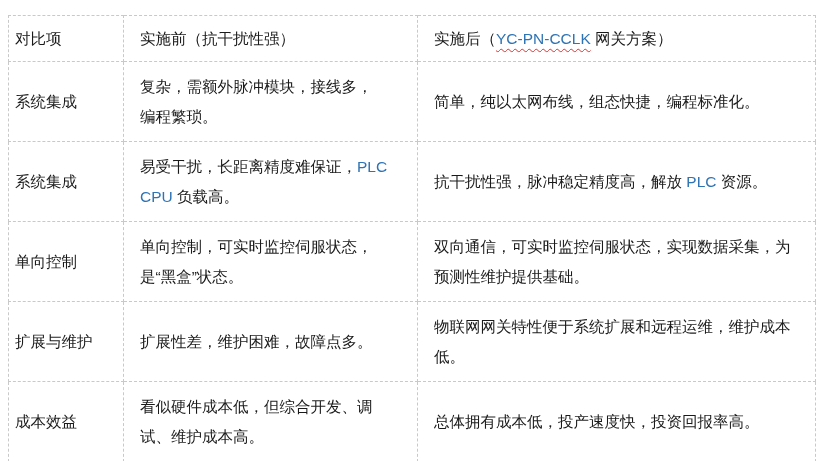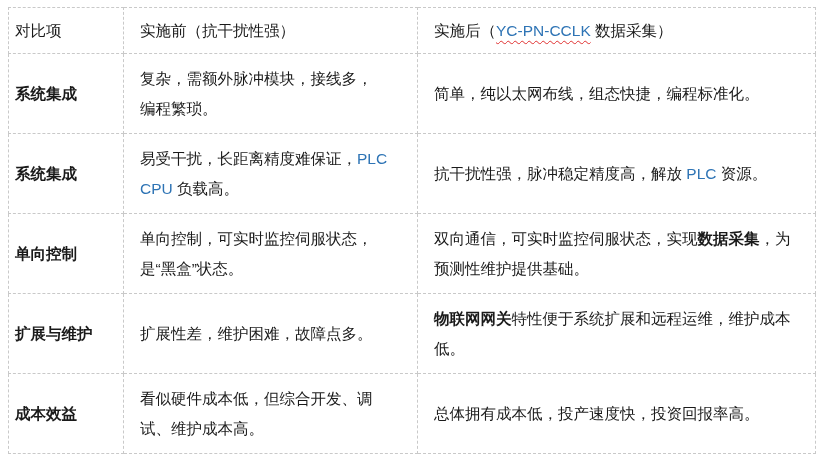--- a/index.html
+++ b/index.html
@@ -13,35 +13,35 @@
   html,body{margin:0;padding:0;}
   body{
     width:820px;height:461px;overflow:hidden;background:var(--bg);
     font-family:"Liberation Sans","DejaVu Sans",sans-serif;
     color:var(--text);
   }
   .page{width:820px;height:461px;position:relative;}
   table.cmp{
     border-collapse:collapse;
     table-layout:fixed;
-    position:absolute;left:8px;top:7px;
+    position:absolute;left:8px;top:15px;
     width:807px;
   }
   table.cmp td{
     border:1px dashed var(--border);
     vertical-align:middle;
     font-size:15.5px;
     line-height:30px;
     white-space:pre-wrap;
     padding:4px 10px 4px 16px;
   }
   table.cmp td.c1{padding-left:6px;padding-right:4px;}
   tr.hdr td{height:46px;}
   tr.row td{height:80px;}
-  .seg-bold{font-weight:700;text-align:center;}
+  .seg-bold{font-weight:400;text-align:center;}
   .seg-latin{color:var(--latin-blue);}
   .seg-spell{
     color:var(--latin-blue);
     text-decoration:underline wavy var(--spell-red);
     text-decoration-thickness:1px;
     text-underline-offset:4px;
   }
 </style>
 </head>
 <body>
@@ -50,21 +50,21 @@
   <table class="cmp">
     <colgroup>
       <col style="width:115px">
       <col style="width:294px">
       <col style="width:398px">
     </colgroup>
     <tbody>
       <tr class="hdr">
         <td class="c1"><span>对比项</span></td>
         <td class="c2"><span>实施前（抗干扰性强）</span></td>
-        <td class="c3"><span>实施后（</span><span class="seg-spell">YC-PN-CCLK</span><span> 数据采集）</span></td>
+        <td class="c3"><span>实施后（</span><span class="seg-spell">YC-PN-CCLK</span><span> 网关方案）</span></td>
       </tr>
       <tr class="row">
         <td class="c1"><span class="seg-bold">系统集成</span></td>
         <td class="c2"><span>复杂，需额外脉冲模块，接线多，
 编程繁琐。</span></td>
         <td class="c3"><span>简单，纯以太网布线，组态快捷，编程标准化。</span></td>
       </tr>
       <tr class="row">
         <td class="c1"><span class="seg-bold">系统集成</span></td>
         <td class="c2"><span>易受干扰，长距离精度难保证，</span><span class="seg-latin">PLC

